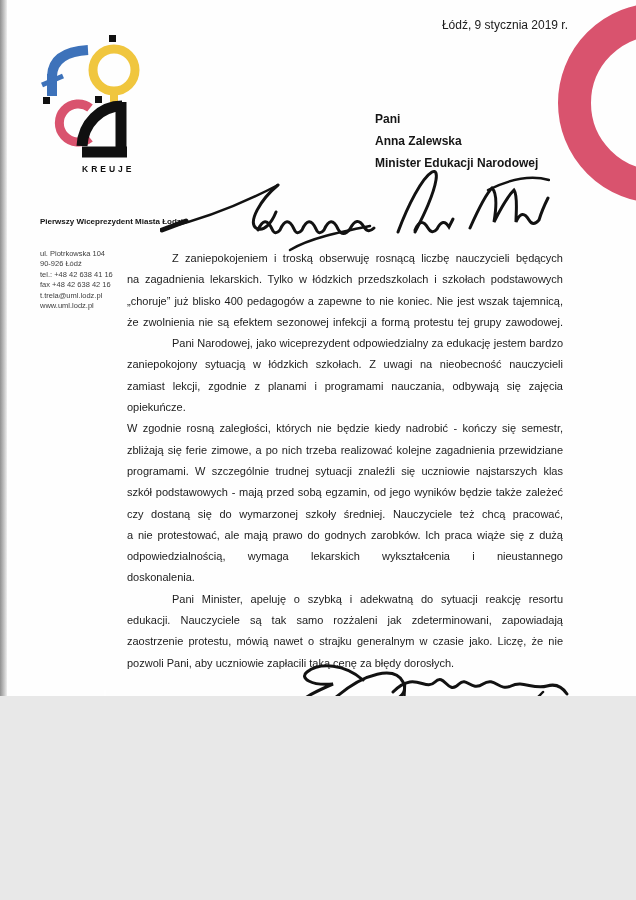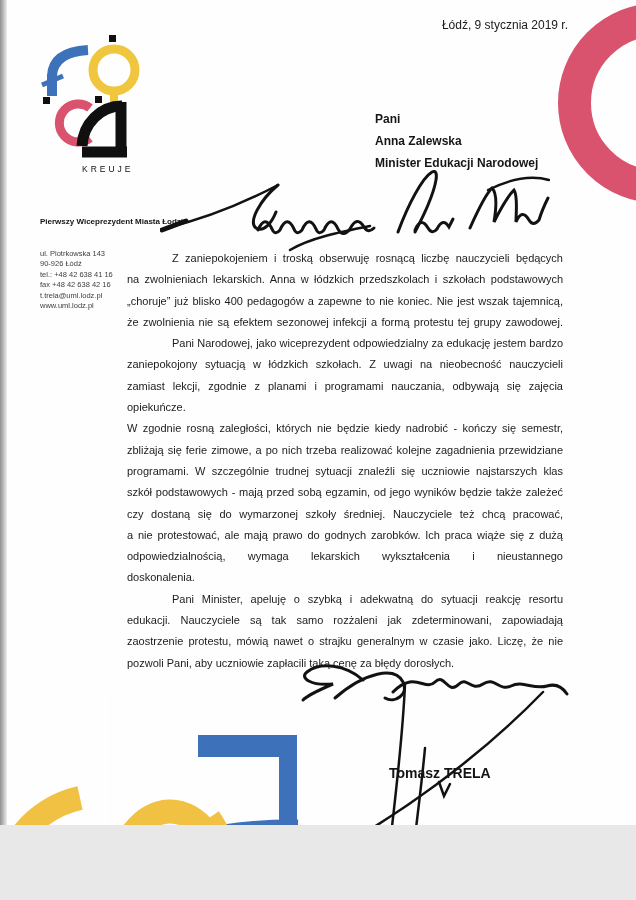--- a/index.html
+++ b/index.html
@@ -1,24 +1,24 @@
 <!DOCTYPE html>
 <html><head>
 <meta charset="utf-8">
 <style>
   html,body{margin:0;padding:0;background:#e8e8e8;}
   .page{
-    position:relative;width:636px;height:825px;margin:0 auto;
+    position:relative;width:636px;height:696px;margin:0 auto;
     background:#fefefe;overflow:hidden;
     font-family:"Liberation Sans", sans-serif;color:#1f1f1f;
   }
   .scan-edge{position:absolute;left:0;top:0;width:7px;height:900px;
     background:linear-gradient(to right,#909090,#c7c7c7 60%,#efefef);}
   .date-line{position:absolute;right:68px;top:18px;font-size:12px;color:#202020;}
-  .logo-wordmark{position:absolute;left:82px;top:164px;font-size:8.5px;font-weight:normal;
+  .logo-wordmark{position:absolute;left:82px;top:164px;font-size:8.5px;font-weight:bold;
     letter-spacing:3px;color:#101010;}
   .sender-title{position:absolute;left:40px;top:217px;font-size:8px;font-weight:bold;color:#141414;}
   .sender-address{position:absolute;left:40px;top:249px;font-size:7.5px;line-height:10.4px;color:#3d3d3d;}
   .recipient{position:absolute;left:375px;top:108px;font-size:12px;font-weight:bold;line-height:22px;color:#161616;}
   .letter-body{position:absolute;left:127px;top:248px;width:436px;font-size:11px;color:#1c1c1c;}
   .bline{height:21.3px;line-height:21.3px;text-align:justify;text-align-last:justify;white-space:normal;}
   .bline.ind{padding-left:45px;}
   .bline.last{text-align-last:left;}
   .signatory-name{position:absolute;left:389px;top:765px;font-size:14px;font-weight:bold;color:#141414;}
   .red-ring{position:absolute;left:558px;top:3px;width:200px;height:200px;border-radius:50%;
@@ -61,21 +61,21 @@
       <path d="M 81 62 L 81 114" stroke-width="11"></path>
       <path d="M 42 112 L 87 112" stroke-width="11"></path>
       <rect x="55" y="56" width="7" height="7" fill="#101010" stroke="none"></rect>
     </g>
   </svg>
   <div class="logo-wordmark">KREUJE</div>
 
   <div class="sender-title">Pierwszy Wiceprezydent Miasta Łodzi</div>
   <div class="sender-address">
 
-  <div>ul. Piotrkowska 143</div>
+  <div>ul. Piotrkowska 104</div>
       <div>90-926 Łódź</div>
       <div>tel.: +48 42 638 41 16</div>
       <div>fax +48 42 638 42 16</div>
       <div>t.trela@uml.lodz.pl</div>
       <div>www.uml.lodz.pl</div>
     </div>
 
   <div class="recipient">
 
   <div>Pani</div>
@@ -90,21 +90,21 @@
     <path d="M 98 70 q 7 -16 14 -1 q 3 7 8 1 q 7 -16 14 -1 q 3 7 8 1 q 7 -16 14 -1 q 3 7 8 1 q 7 -16 14 -1 q 5 9 12 0 q 7 -14 14 -2 q 4 7 10 1" stroke-width="3"></path>
     <path d="M 130 90 C 150 78, 180 72, 210 66" stroke-width="2.5"></path>
     <path d="M 238 72 C 248 45, 262 18, 272 12 C 280 8, 276 26, 268 45 C 263 57, 258 66, 255 72" stroke-width="3"></path>
     <path d="M 255 70 q 6 -14 13 -2 q 4 7 9 1 q 6 -12 12 -2 l 4 -8" stroke-width="3"></path>
     <path d="M 310 68 C 318 50, 326 34, 332 28 C 338 34, 336 50, 334 62 C 340 50, 348 36, 354 30 C 358 36, 356 52, 356 62 q 6 -14 13 -2 q 4 7 10 0 C 382 50, 386 42, 388 38" stroke-width="3"></path>
     <path d="M 328 30 C 350 19, 372 15, 389 20" stroke-width="2.5"></path>
   </svg>
 
   <div class="letter-body">
       <div class="bline ind">Z zaniepokojeniem i troską obserwuję rosnącą liczbę nauczycieli będących</div>
-      <div class="bline">na zwolnieniach lekarskich. Anna w łódzkich przedszkolach i szkołach podstawowych</div>
+      <div class="bline">na zagadnienia lekarskich. Tylko w łódzkich przedszkolach i szkołach podstawowych</div>
       <div class="bline">„choruje” już blisko 400 pedagogów a zapewne to nie koniec. Nie jest wszak tajemnicą,</div>
       <div class="bline">że zwolnienia nie są efektem sezonowej infekcji a formą protestu tej grupy zawodowej.</div>
       <div class="bline ind">Pani Narodowej, jako wiceprezydent odpowiedzialny za edukację jestem bardzo</div>
       <div class="bline">zaniepokojony sytuacją w łódzkich szkołach. Z uwagi na nieobecność nauczycieli</div>
       <div class="bline">zamiast lekcji, zgodnie z planami i programami nauczania, odbywają się zajęcia</div>
       <div class="bline last">opiekuńcze.</div>
       <div class="bline">W zgodnie rosną zaległości, których nie będzie kiedy nadrobić - kończy się semestr,</div>
       <div class="bline">zbliżają się ferie zimowe, a po nich trzeba realizować kolejne zagadnienia przewidziane</div>
       <div class="bline">programami. W szczególnie trudnej sytuacji znaleźli się uczniowie najstarszych klas</div>
       <div class="bline">szkół podstawowych - mają przed sobą egzamin, od jego wyników będzie także zależeć</div>

